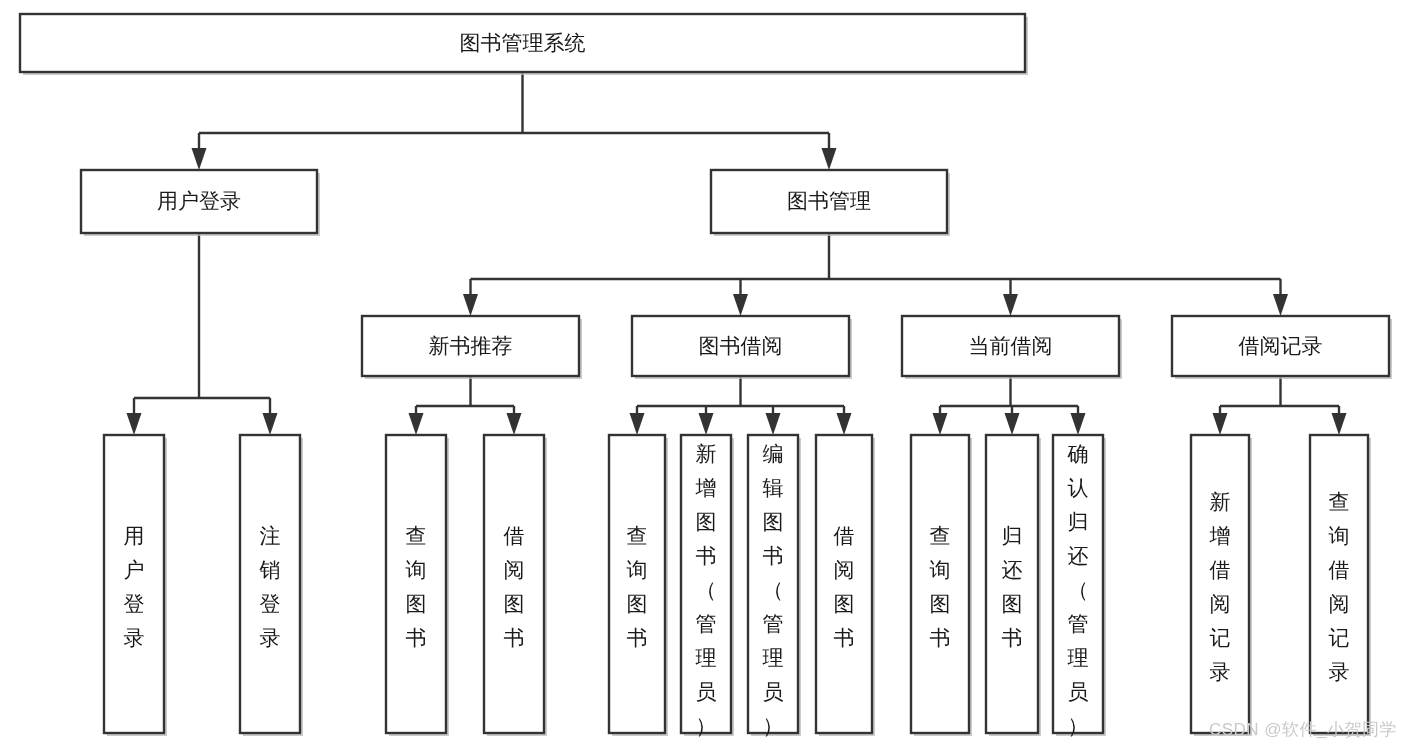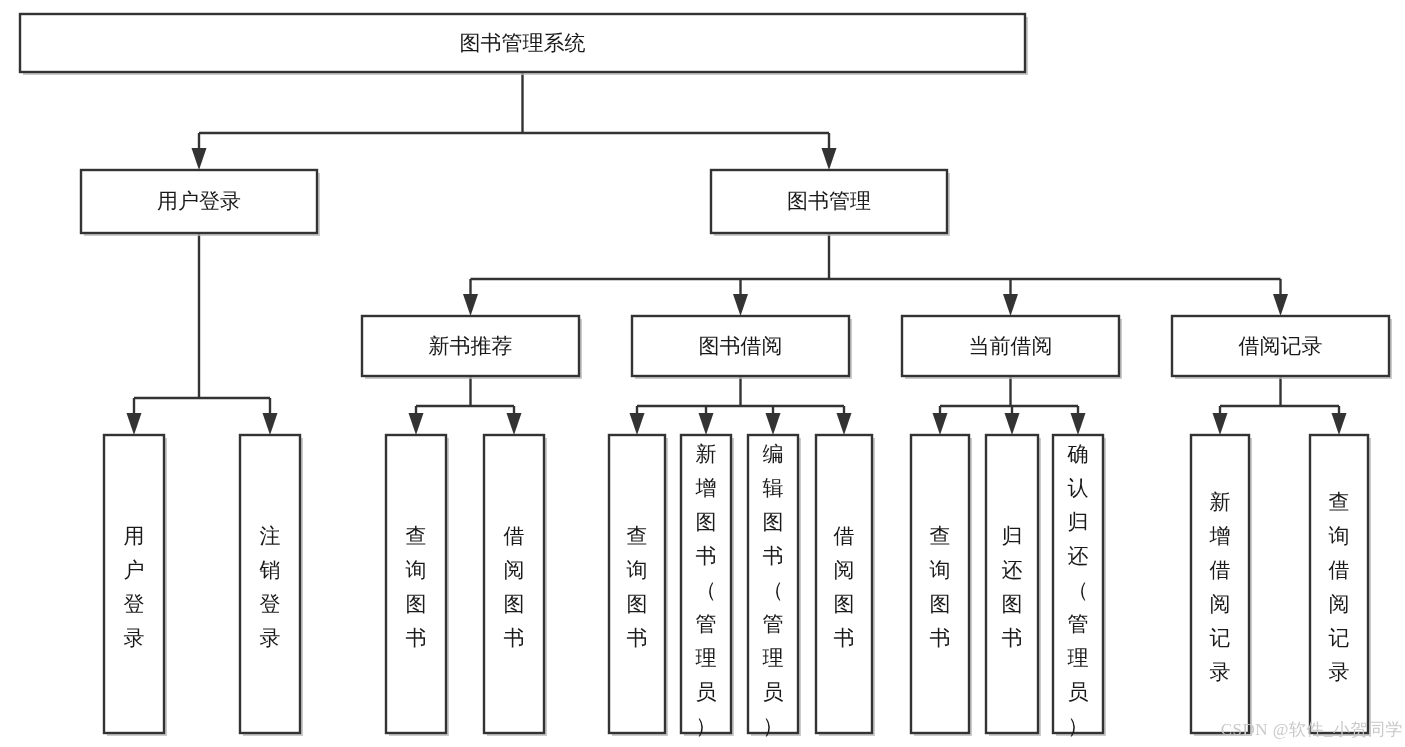--- a/index.html
+++ b/index.html
@@ -55,23 +55,23 @@
     dominant-baseline: middle;
   }
   .leaf-label {
     font-family: "Liberation Sans", "DejaVu Sans", sans-serif;
     font-size: 21px;
     fill: #1a1a1a;
     text-anchor: middle;
   }
   .watermark-text {
     position: absolute;
-    right: 2px;
+    right: 8px;
     bottom: 6px;
-    font-family: Liberation Serif, serif;
+    font-family: Liberation Sans, sans-serif;
     font-size: 17px;
     color: #c9c9c9;
     white-space: nowrap;
     letter-spacing: 0.5px;
     user-select: none;
   }
 </style>
 </head>
 <body>
 

